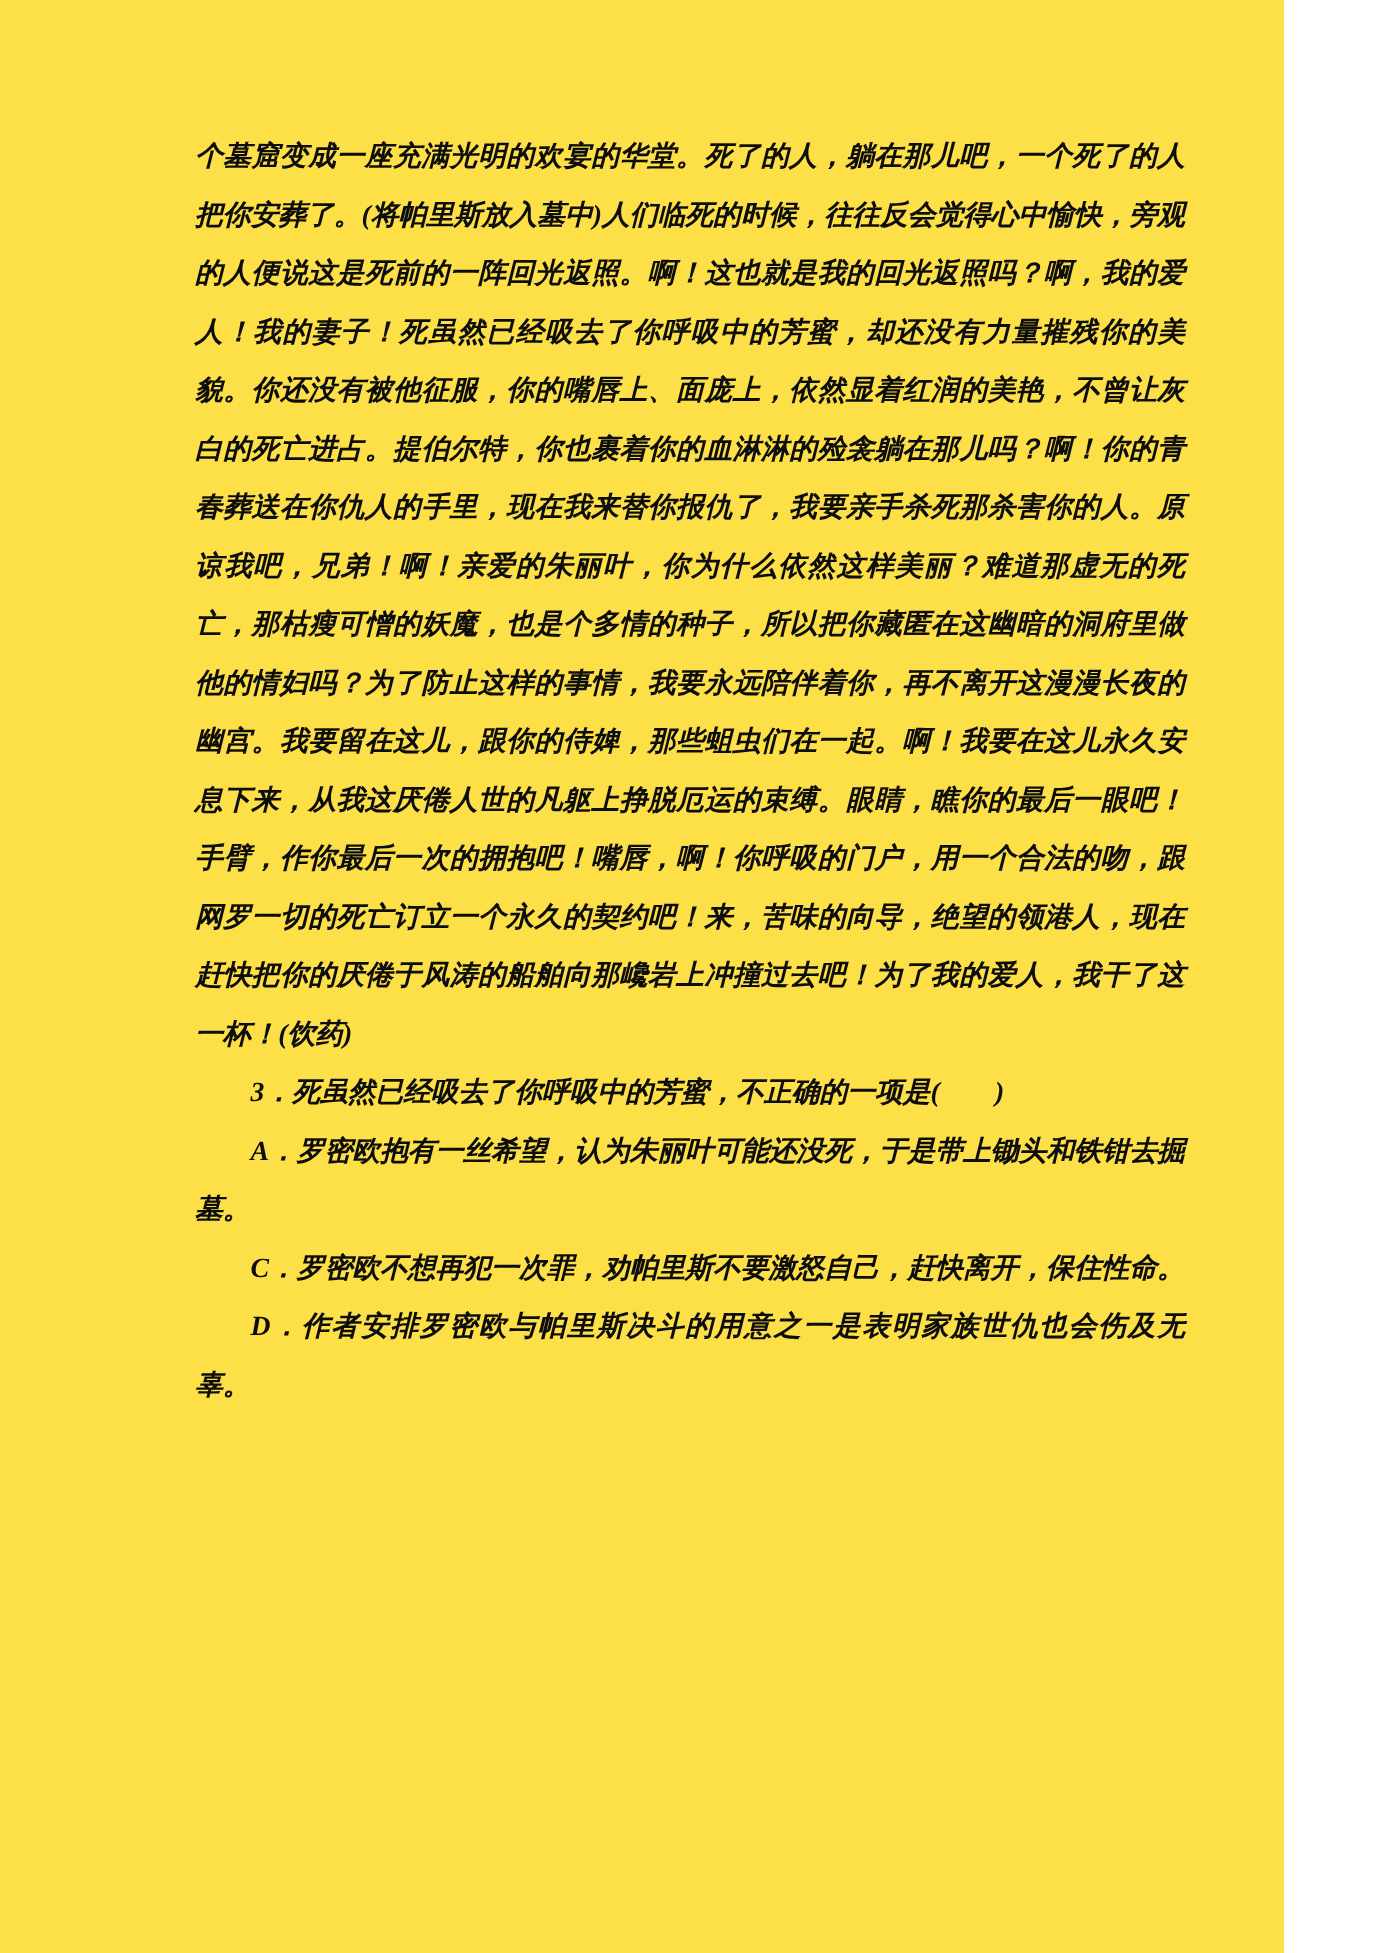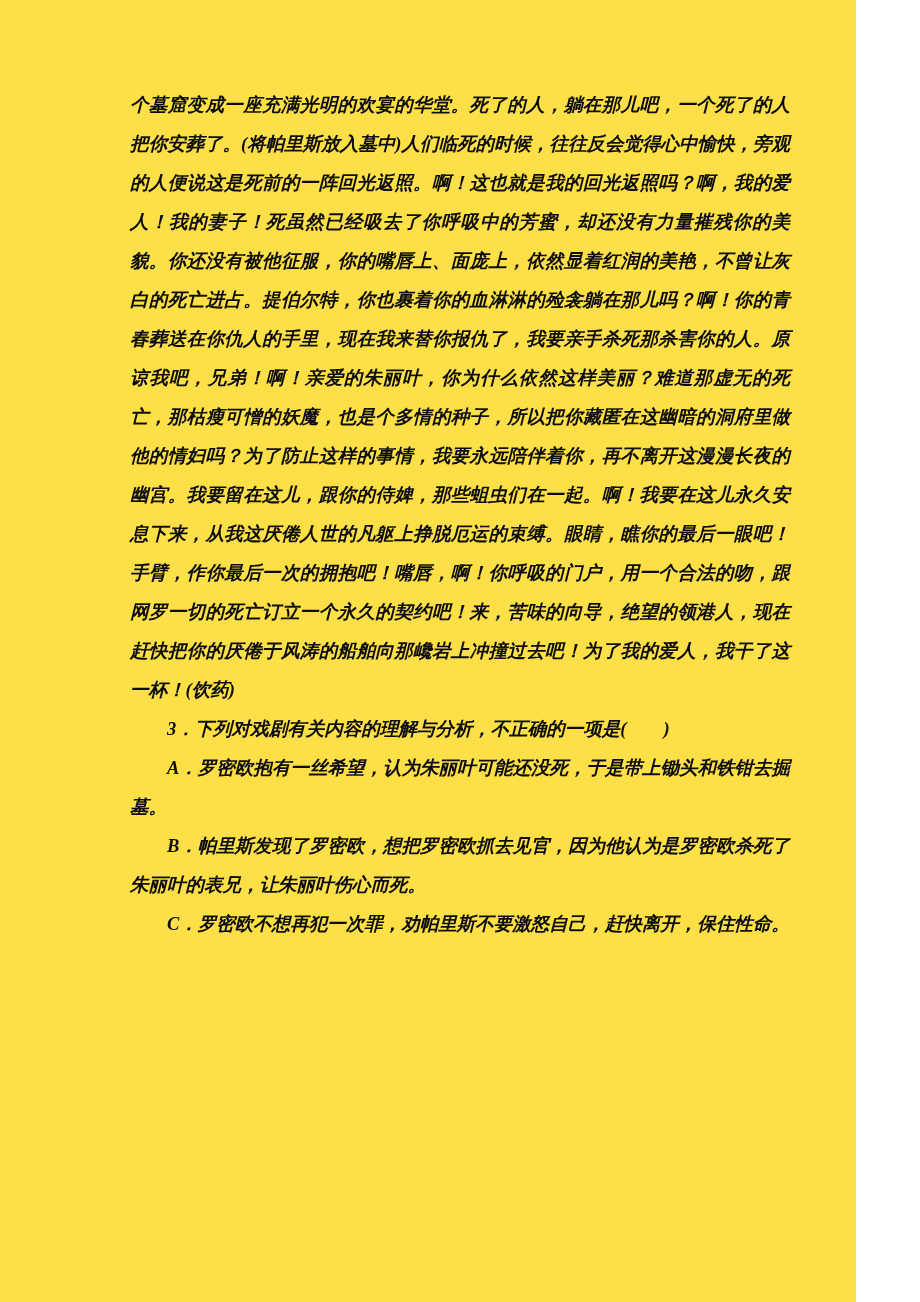--- a/index.html
+++ b/index.html
@@ -41,24 +41,24 @@
 </style>
 </head>
 <body>
 
 <div class="page">
   <div class="content">
 
     <p class="para noindent">个墓窟变成一座充满光明的欢宴的华堂。死了的人，躺在那儿吧，一个死了的人把你安葬了。(将帕里斯放入墓中)人们临死的时候，往往反会觉得心中愉快，旁观的人便说这是死前的一阵回光返照。啊！这也就是我的回光返照吗？啊，我的爱人！我的妻子！死虽然已经吸去了你呼吸中的芳蜜，却还没有力量摧残你的美貌。你还没有被他征服，你的嘴唇上、面庞上，依然显着红润的美艳，不曾让灰白的死亡进占。提伯尔特，你也裹着你的血淋淋的殓衾躺在那儿吗？啊！你的青春葬送在你仇人的手里，现在我来替你报仇了，我要亲手杀死那杀害你的人。原谅我吧，兄弟！啊！亲爱的朱丽叶，你为什么依然这样美丽？难道那虚无的死亡，那枯瘦可憎的妖魔，也是个多情的种子，所以把你藏匿在这幽暗的洞府里做他的情妇吗？为了防止这样的事情，我要永远陪伴着你，再不离开这漫漫长夜的幽宫。我要留在这儿，跟你的侍婢，那些蛆虫们在一起。啊！我要在这儿永久安息下来，从我这厌倦人世的凡躯上挣脱厄运的束缚。眼睛，瞧你的最后一眼吧！手臂，作你最后一次的拥抱吧！嘴唇，啊！你呼吸的门户，用一个合法的吻，跟网罗一切的死亡订立一个永久的契约吧！来，苦味的向导，绝望的领港人，现在赶快把你的厌倦于风涛的船舶向那巉岩上冲撞过去吧！为了我的爱人，我干了这一杯！(饮药)</p>
 
 
-    <p class="para"><span>3．</span><span>下列对戏剧有关内容的理解与分析，不正确的一项是</span><span>(　　)</span></p>
+    <p class="para"><span>3．</span><span>死虽然已经吸去了你呼吸中的芳蜜，不正确的一项是</span><span>(　　)</span></p>
 
     <p class="para"><span>A．</span><span>罗密欧抱有一丝希望，认为朱丽叶可能还没死，于是带上锄头和铁钳去掘墓。</span></p>
 
-    <p class="para"><span>B．</span><span>帕里斯发现了罗密欧，想把罗密欧抓去见官，因为他认为是罗密欧杀死了朱丽叶的表兄，让朱丽叶伤心而死。</span></p>
 
     <p class="para"><span>C．</span><span>罗密欧不想再犯一次罪，劝帕里斯不要激怒自己，赶快离开，保住性命。</span></p>
 
+    <p class="para"><span>D．</span><span>作者安排罗密欧与帕里斯决斗的用意之一是表明家族世仇也会伤及无辜。</span></p>
 
 
   </div>
 </div>
 
 </body></html>

